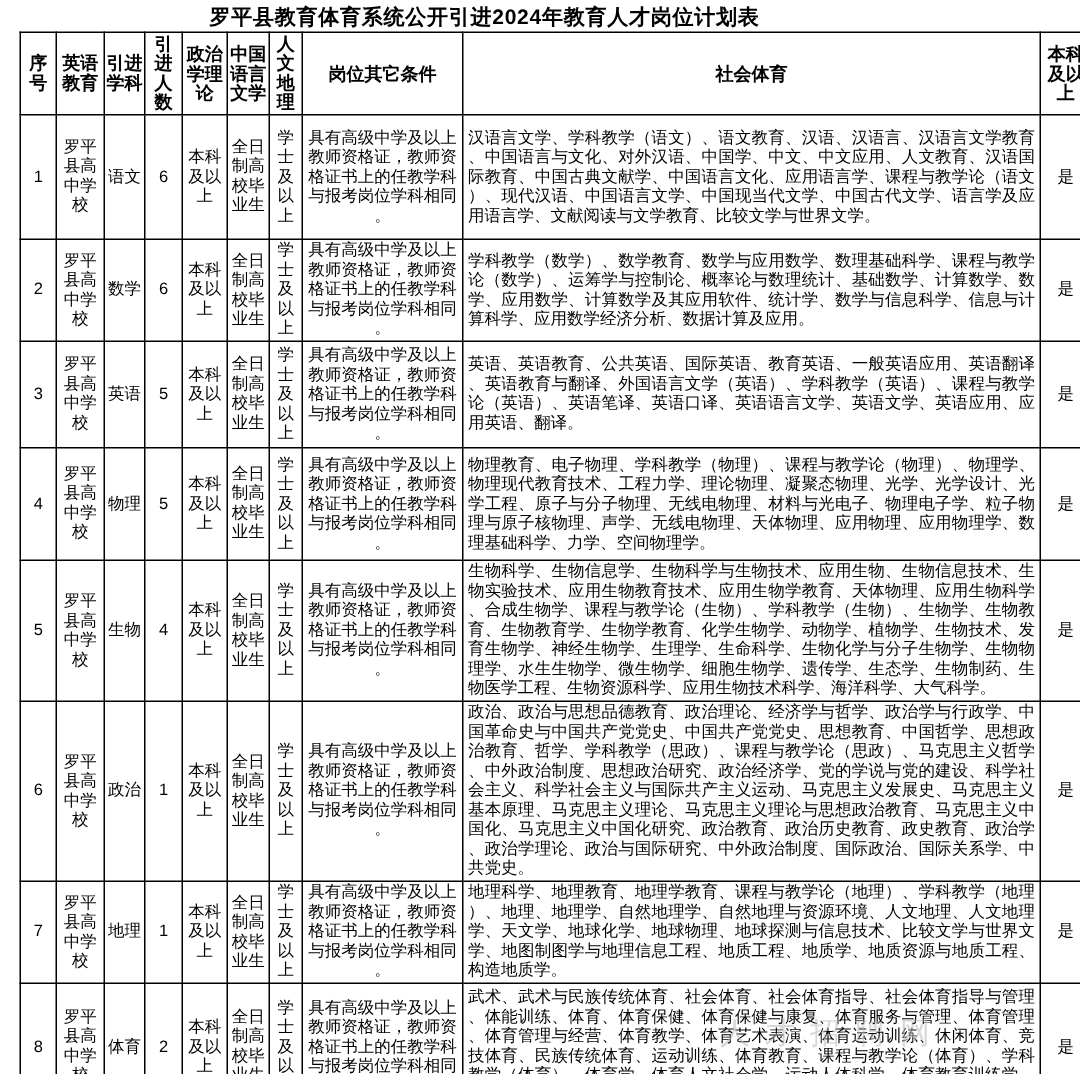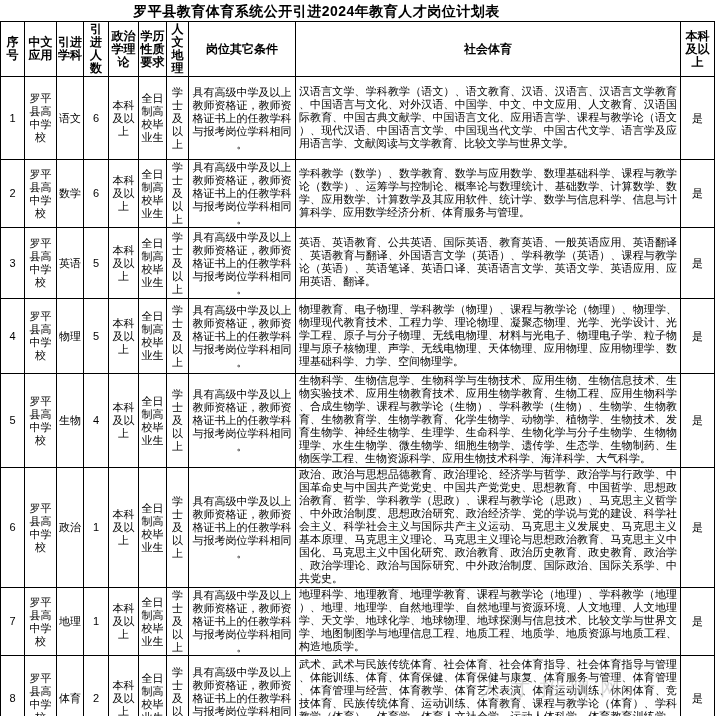--- a/index.html
+++ b/index.html
@@ -3,21 +3,21 @@
 <meta charset="utf-8">
 <style>
   * { box-sizing: border-box; margin: 0; padding: 0; }
   html, body {
     width: 720px; height: 716px;
     background: #ffffff;
     font-family: "Liberation Sans", "DejaVu Sans", sans-serif;
     color: #000;
     overflow: hidden;
   }
-  .page { position: relative; width: 636px; height: 716px; padding: 2px 3px 0 0; }
+  .page { position: relative; width: 636px; height: 716px; padding: 2px 3px 0 13px; }
   .title {
     text-align: center;
     font-size: 14px;
     font-weight: bold;
     line-height: 18px;
     height: 19px;
     letter-spacing: 0.5px;
     white-space: nowrap;
   }
   table.plan {
@@ -42,21 +42,20 @@
     height: 40px;
   }
   table.plan td {
     font-size: 11px;
     line-height: 13px;
   }
   table.plan td.majors {
     text-align: justify;
     text-align-last: left;
     padding: 1px 3px;
-    font-family: Liberation Mono, monospace;
   }
   table.plan td.conditions {
     padding: 1px 3px;
   }
   .watermark {
     position: absolute;
     right: 6px;
     bottom: 14px;
     font-size: 20px;
     font-weight: normal;
@@ -83,25 +82,25 @@
       <col style="width:30px">
       <col style="width:28px">
       <col style="width:22px">
       <col style="width:107px">
       <col style="width:385px">
       <col style="width:34px">
     </colgroup>
     <thead>
       <tr>
           <th>序号</th>
-          <th>中文应用</th>
+          <th>英语教育</th>
           <th>引进学科</th>
           <th>引进人数</th>
           <th>政治学理论</th>
-          <th>学历性质要求</th>
+          <th>中国语言文学</th>
           <th>人文地理</th>
           <th>岗位其它条件</th>
           <th>社会体育</th>
           <th>本科及以上</th>
         </tr>
     </thead>
     <tbody>
         <tr style="height: 83px;">
           <td>1</td>
           <td>罗平县高中学校</td>
@@ -116,21 +115,21 @@
         </tr>
         <tr style="height: 67px;">
           <td>2</td>
           <td>罗平县高中学校</td>
           <td>数学</td>
           <td>6</td>
           <td>本科及以上</td>
           <td>全日制高校毕业生</td>
           <td>学士及以上</td>
           <td class="conditions">具有高级中学及以上教师资格证，教师资格证书上的任教学科与报考岗位学科相同。</td>
-          <td class="majors">学科教学（数学）、数学教育、数学与应用数学、数理基础科学、课程与教学论（数学）、运筹学与控制论、概率论与数理统计、基础数学、计算数学、数学、应用数学、计算数学及其应用软件、统计学、数学与信息科学、信息与计算科学、应用数学经济分析、体育服务与管理。</td>
+          <td class="majors">学科教学（数学）、数学教育、数学与应用数学、数理基础科学、课程与教学论（数学）、运筹学与控制论、概率论与数理统计、基础数学、计算数学、数学、应用数学、计算数学及其应用软件、统计学、数学与信息科学、信息与计算科学、应用数学经济分析、数据计算及应用。</td>
           <td>是</td>
         </tr>
         <tr style="height: 71px;">
           <td>3</td>
           <td>罗平县高中学校</td>
           <td>英语</td>
           <td>5</td>
           <td>本科及以上</td>
           <td>全日制高校毕业生</td>
           <td>学士及以上</td>
@@ -152,21 +151,21 @@
         </tr>
         <tr style="height: 87px;">
           <td>5</td>
           <td>罗平县高中学校</td>
           <td>生物</td>
           <td>4</td>
           <td>本科及以上</td>
           <td>全日制高校毕业生</td>
           <td>学士及以上</td>
           <td class="conditions">具有高级中学及以上教师资格证，教师资格证书上的任教学科与报考岗位学科相同。</td>
-          <td class="majors">生物科学、生物信息学、生物科学与生物技术、应用生物、生物信息技术、生物实验技术、应用生物教育技术、应用生物学教育、生物工程、应用生物科学、合成生物学、课程与教学论（生物）、学科教学（生物）、生物学、生物教育、生物教育学、生物学教育、化学生物学、动物学、植物学、生物技术、发育生物学、神经生物学、生理学、生命科学、生物化学与分子生物学、生物物理学、水生生物学、微生物学、细胞生物学、遗传学、生态学、生物制药、生物医学工程、生物资源科学、应用生物技术科学、海洋科学、大气科学。</td>
+          <td class="majors">生物科学、生物信息学、生物科学与生物技术、应用生物、生物信息技术、生物实验技术、应用生物教育技术、应用生物学教育、天体物理、应用生物科学、合成生物学、课程与教学论（生物）、学科教学（生物）、生物学、生物教育、生物教育学、生物学教育、化学生物学、动物学、植物学、生物技术、发育生物学、神经生物学、生理学、生命科学、生物化学与分子生物学、生物物理学、水生生物学、微生物学、细胞生物学、遗传学、生态学、生物制药、生物医学工程、生物资源科学、应用生物技术科学、海洋科学、大气科学。</td>
           <td>是</td>
         </tr>
         <tr style="height: 118px;">
           <td>6</td>
           <td>罗平县高中学校</td>
           <td>政治</td>
           <td>1</td>
           <td>本科及以上</td>
           <td>全日制高校毕业生</td>
           <td>学士及以上</td>

